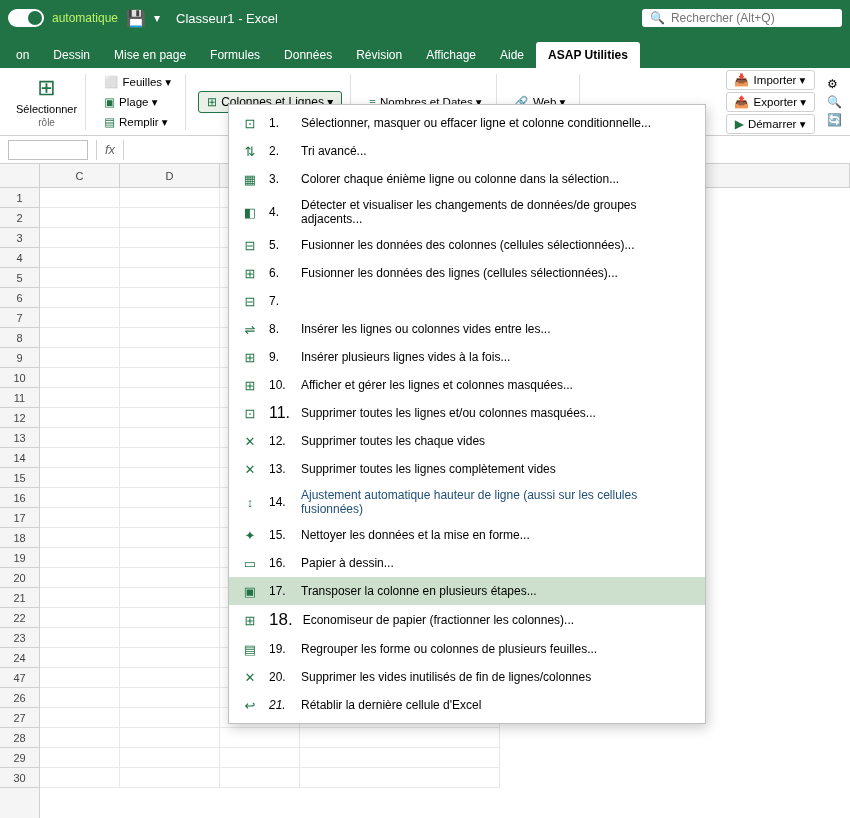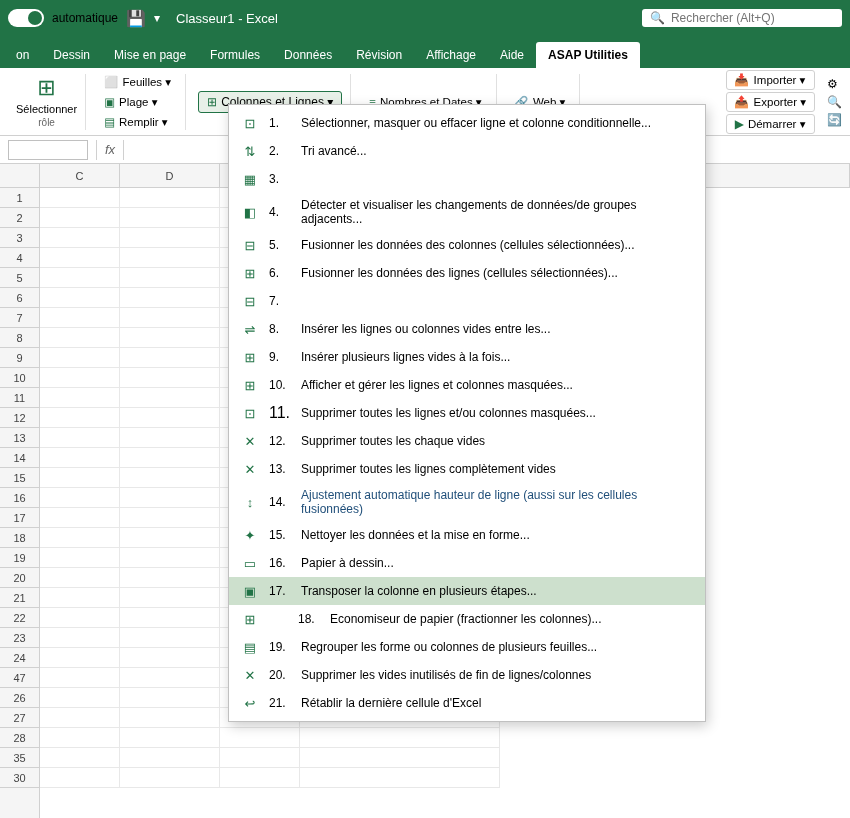--- a/index.html
+++ b/index.html
@@ -262,21 +262,21 @@
       background: #fff;
     }
   </style>
 </head>
 <body>
 
 <div class="top-bar">
   <div class="toggle-switch">
     <div class="toggle-knob"></div>
   </div>
-  <span style="color:#000000;font-size:12px;">automatique</span>
+  <span style="color:#bef264;font-size:12px;">automatique</span>
   <span class="top-bar-icon">💾</span>
   <span class="top-bar-icon" style="font-size:12px;">▾</span>
   <span style="color:#fff;font-size:13px;margin-left:8px;">Classeur1 - Excel</span>
   <div class="search-box">
     <span style="color:#888;font-size:12px;">🔍</span>
     <input type="text" placeholder="Rechercher (Alt+Q)" style="">
   </div>
 </div>
 
 <div class="ribbon-tabs">
@@ -395,21 +395,21 @@
       <div class="row-num">19</div>
       <div class="row-num">20</div>
       <div class="row-num">21</div>
       <div class="row-num">22</div>
       <div class="row-num">23</div>
       <div class="row-num">24</div>
       <div class="row-num">47</div>
       <div class="row-num">26</div>
       <div class="row-num">27</div>
       <div class="row-num">28</div>
-      <div class="row-num">35</div>
+      <div class="row-num">29</div>
       <div class="row-num">30</div>
     </div>
   <div class="grid-rows" id="grid-rows-container">
       <div class="grid-row">
         <div class="grid-cell" style="width: 80px;"></div>
         <div class="grid-cell" style="width: 100px;"></div>
         <div class="grid-cell" style="width: 80px;"></div>
         <div class="grid-cell" style="width: 200px;"></div>
       </div>
       <div class="grid-row">
@@ -596,20 +596,21 @@
       <span class="menu-text">Sélectionner, masquer ou effacer ligne et colonne conditionnelle...</span>
     </div>
     <div class="menu-item">
       <span class="menu-icon">⇅</span>
       <span style="min-width: 22px; font-size: 12px;">2.</span>
       <span class="menu-text">Tri avancé...</span>
     </div>
     <div class="menu-item">
       <span class="menu-icon">▦</span>
       <span style="min-width: 22px; font-size: 12px;">3.</span>
+      <span class="menu-text">Colorer chaque énième ligne ou colonne dans la sélection...</span>
     </div>
     <div class="menu-item">
       <span class="menu-icon">◧</span>
       <span style="min-width: 22px; font-size: 12px;">4.</span>
       <span class="menu-text">Détecter et visualiser les changements de données/de groupes adjacents...</span>
     </div>
     <div class="menu-item">
       <span class="menu-icon">⊟</span>
       <span style="min-width: 22px; font-size: 12px;">5.</span>
       <span class="menu-text">Fusionner les données des colonnes (cellules sélectionnées)...</span>
@@ -668,31 +669,31 @@
       <span style="min-width: 22px; font-size: 12px;">16.</span>
       <span class="menu-text">Papier à dessin...</span>
     </div>
     <div class="menu-item highlighted">
       <span class="menu-icon">▣</span>
       <span style="min-width: 22px; font-size: 12px;">17.</span>
       <span class="menu-text">Transposer la colonne en plusieurs étapes...</span>
     </div>
     <div class="menu-item">
       <span class="menu-icon">⊞</span>
-      <span style="min-width: 22px; font-size: 12px; margin-left: 29px;">18.</span>
+      <span style="min-width: 22px; font-size: 17px;">18.</span>
       <span class="menu-text">Economiseur de papier (fractionner les colonnes)...</span>
     </div>
     <div class="menu-item">
       <span class="menu-icon">▤</span>
       <span style="min-width: 22px; font-size: 12px;">19.</span>
       <span class="menu-text">Regrouper les forme ou colonnes de plusieurs feuilles...</span>
     </div>
     <div class="menu-item">
       <span class="menu-icon">✕</span>
       <span style="min-width: 22px; font-size: 12px;">20.</span>
       <span class="menu-text">Supprimer les vides inutilisés de fin de lignes/colonnes</span>
     </div>
     <div class="menu-item">
       <span class="menu-icon">↩</span>
-      <span style="min-width: 22px; font-size: 12px;">21.</span>
+      <span style="min-width: 22px; font-size: 12px; font-style: italic;">21.</span>
       <span class="menu-text">Rétablir la dernière cellule d'Excel</span>
     </div>
   </div>
 
 </body></html>

